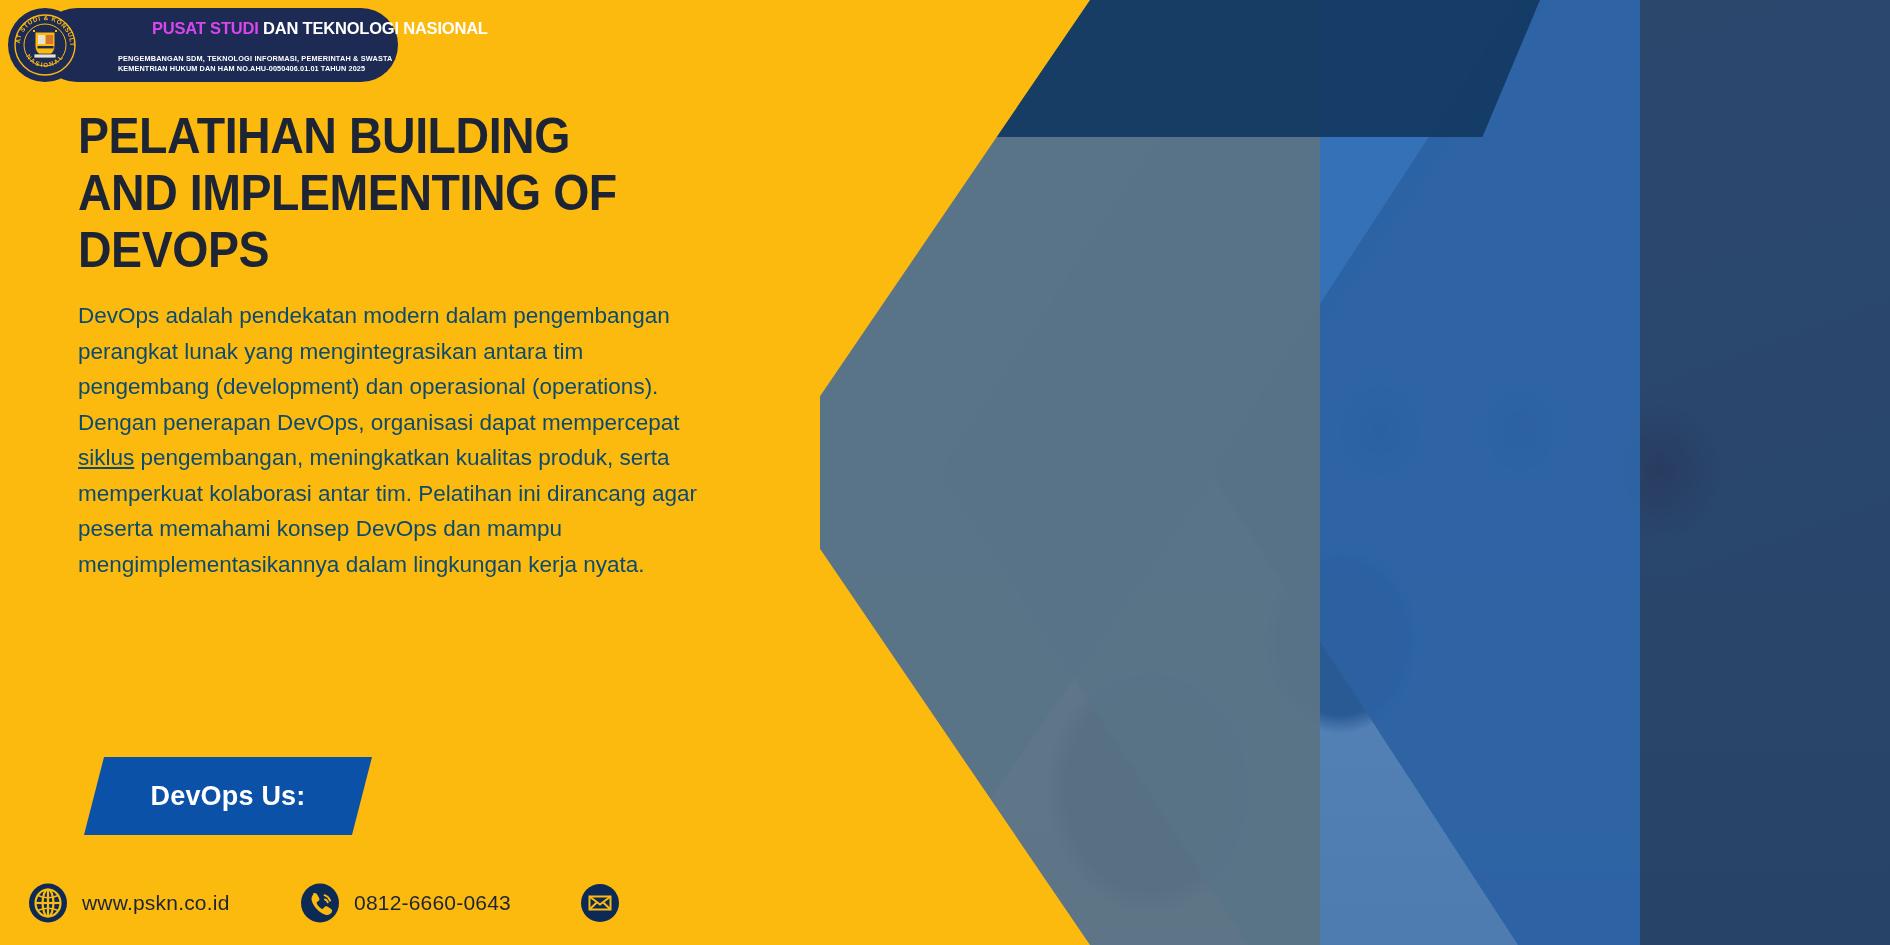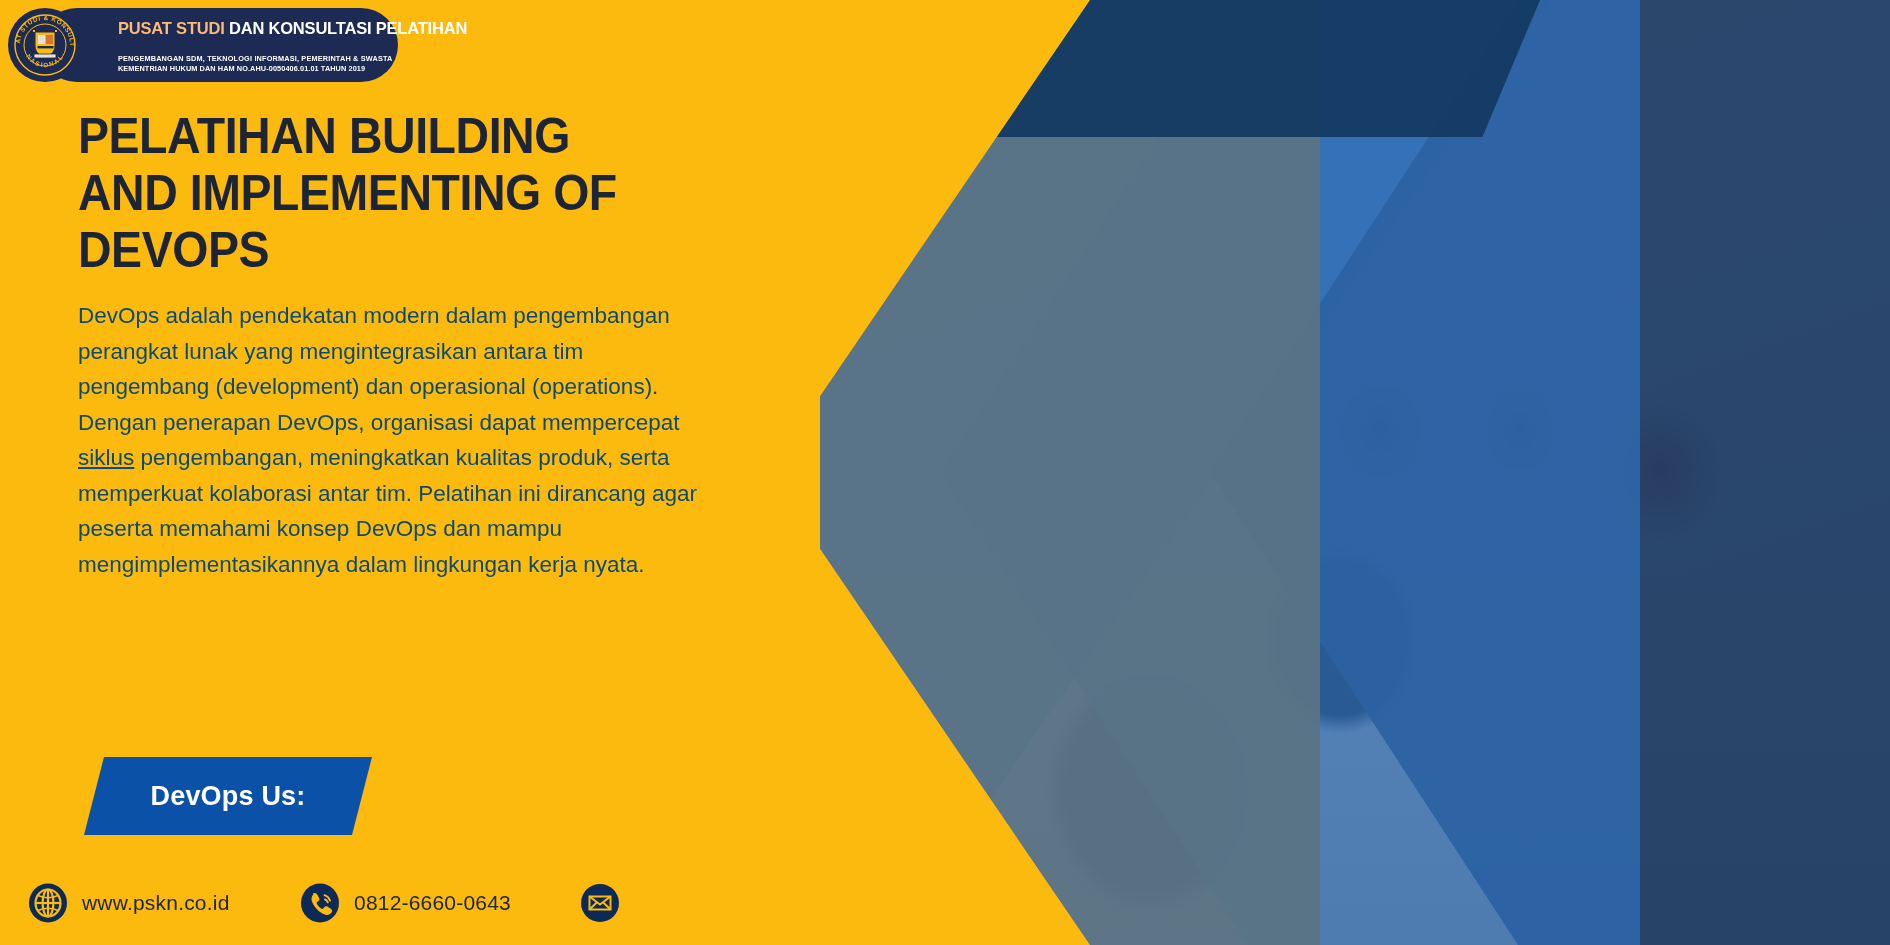--- a/index.html
+++ b/index.html
@@ -95,21 +95,21 @@
     display:flex; align-items:center; justify-content:center;
     z-index:3;
   }
   .logo-badge svg { display:block; }
 
   .pill-text { margin-left:78px; line-height:1; padding-top:2px;}
   .pill-line1 {
     font-size:16.5px; font-weight:bold; letter-spacing:-0.2px;
     white-space:nowrap;
   }
-  .pill-line1 .orange { color:#fdba74; }
+  .pill-line1 .orange { color:#d946ef;margin-left:34px; }
   .pill-line1 .white  { color:#FFFFFF; }
   .pill-line2, .pill-line3 {
     color:#FFFFFF; font-size:7.3px; font-weight:bold;
     letter-spacing:0.18px; white-space:nowrap; margin-top:19px;
   }
   .pill-line3 { margin-top:2.5px; letter-spacing:0.1px; }
 
   
   .headline {
     position:absolute; left:78px; top:108px; width:640px;
@@ -164,24 +164,24 @@
     <div class="chev chev-navy-dark"></div>
     <div class="chev chev-blue"></div>
     <div class="chev chev-slate"></div>
     <div class="chev-bottom"></div>
     <div class="chev-yellow"></div>
   </div>
 
   <div class="header-pill">
     <div class="pill-text">
       <div class="pill-line1">
-        <span class="orange">PUSAT STUDI</span><span>&nbsp;</span><span class="white">DAN KONSULTASI PELATIHAN</span>
+        <span class="orange">PUSAT STUDI</span><span>&nbsp;</span><span class="white">DAN TEKNOLOGI NASIONAL</span>
       </div>
       <div class="pill-line2">PENGEMBANGAN SDM, TEKNOLOGI INFORMASI, PEMERINTAH &amp; SWASTA</div>
-      <div class="pill-line3">KEMENTRIAN HUKUM DAN HAM NO.AHU-0050406.01.01 TAHUN 2019</div>
+      <div class="pill-line3">KEMENTRIAN HUKUM DAN HAM NO.AHU-0050406.01.01 TAHUN 2025</div>
     </div>
   </div>
 
   <div class="logo-badge">
     <svg width="74" height="74" viewBox="0 0 74 74" aria-hidden="true">
       <circle cx="37" cy="37" r="36" fill="#1D2A54"></circle>
       <circle cx="37" cy="37" r="30" fill="none" stroke="#FCBA0F" stroke-width="1.4"></circle>
       <circle cx="37" cy="37" r="21" fill="none" stroke="#FCBA0F" stroke-width="1"></circle>
       <defs>
         <path id="arcTop" d="M 12 37 A 25 25 0 0 1 62 37"></path>

